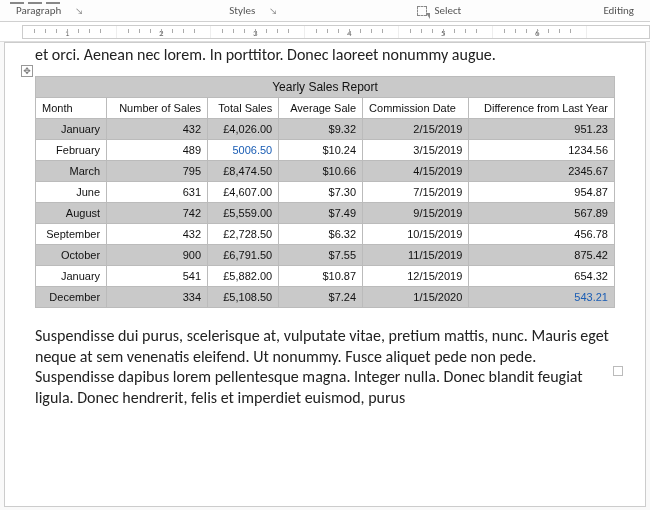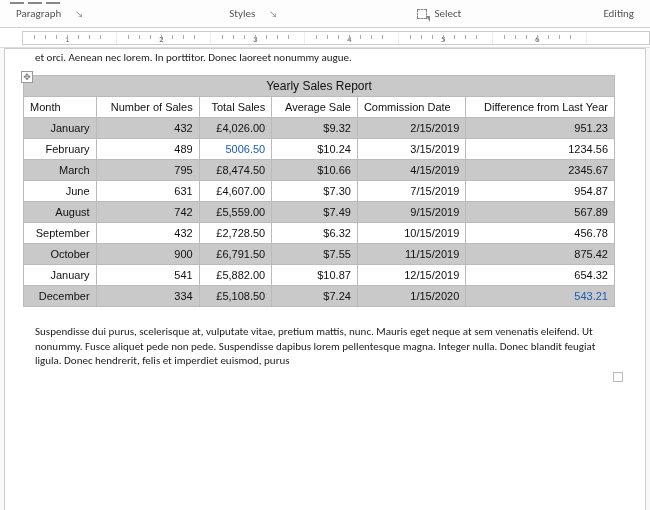--- a/index.html
+++ b/index.html
@@ -11,21 +11,21 @@
     overflow: hidden;
     font-size: 11px;
     color: #333;
   }
   .ribbon-bottom {
     display: flex;
     justify-content: space-between;
     align-items: center;
     background: #fdfdfd;
     border-bottom: 1px solid #d0d0d0;
-    height: 28px;
+    height: 22px;
     padding: 0 10px;
     font-size: 11px;
     color: #555;
   }
   .ribbon-group {
     display: flex;
     align-items: center;
     gap: 4px;
   }
   .ribbon-label { padding: 0 6px; }
@@ -75,40 +75,40 @@
   .ruler-seg span.tick.mid { height: 6px; }
   .page-area {
     background: #fff;
     border: 1px solid #ccc;
     margin: 0 4px;
     height: 465px;
     position: relative;
     overflow: hidden;
   }
   .body-text {
-    font-size: 11px;
+    font-size: 16px;
     color: #222;
     padding: 2px 30px 6px 30px;
     line-height: 1.3;
   }
   .move-handle {
     position: absolute;
     left: 16px;
     top: 22px;
     width: 12px;
     height: 12px;
     border: 1px solid #999;
     background: #fff;
     font-size: 9px;
     text-align: center;
     line-height: 10px;
     color: #777;
   }
   .table-wrap {
-    margin: 4px 30px 8px 18px;
+    margin: 4px 30px 8px 30px;
   }
   table.sales {
     width: 100%;
     border-collapse: collapse;
     font-family: Arial, sans-serif;
     font-size: 11px;
     color: #111;
   }
   table.sales td, table.sales th {
     border: 1px solid #bbb;

